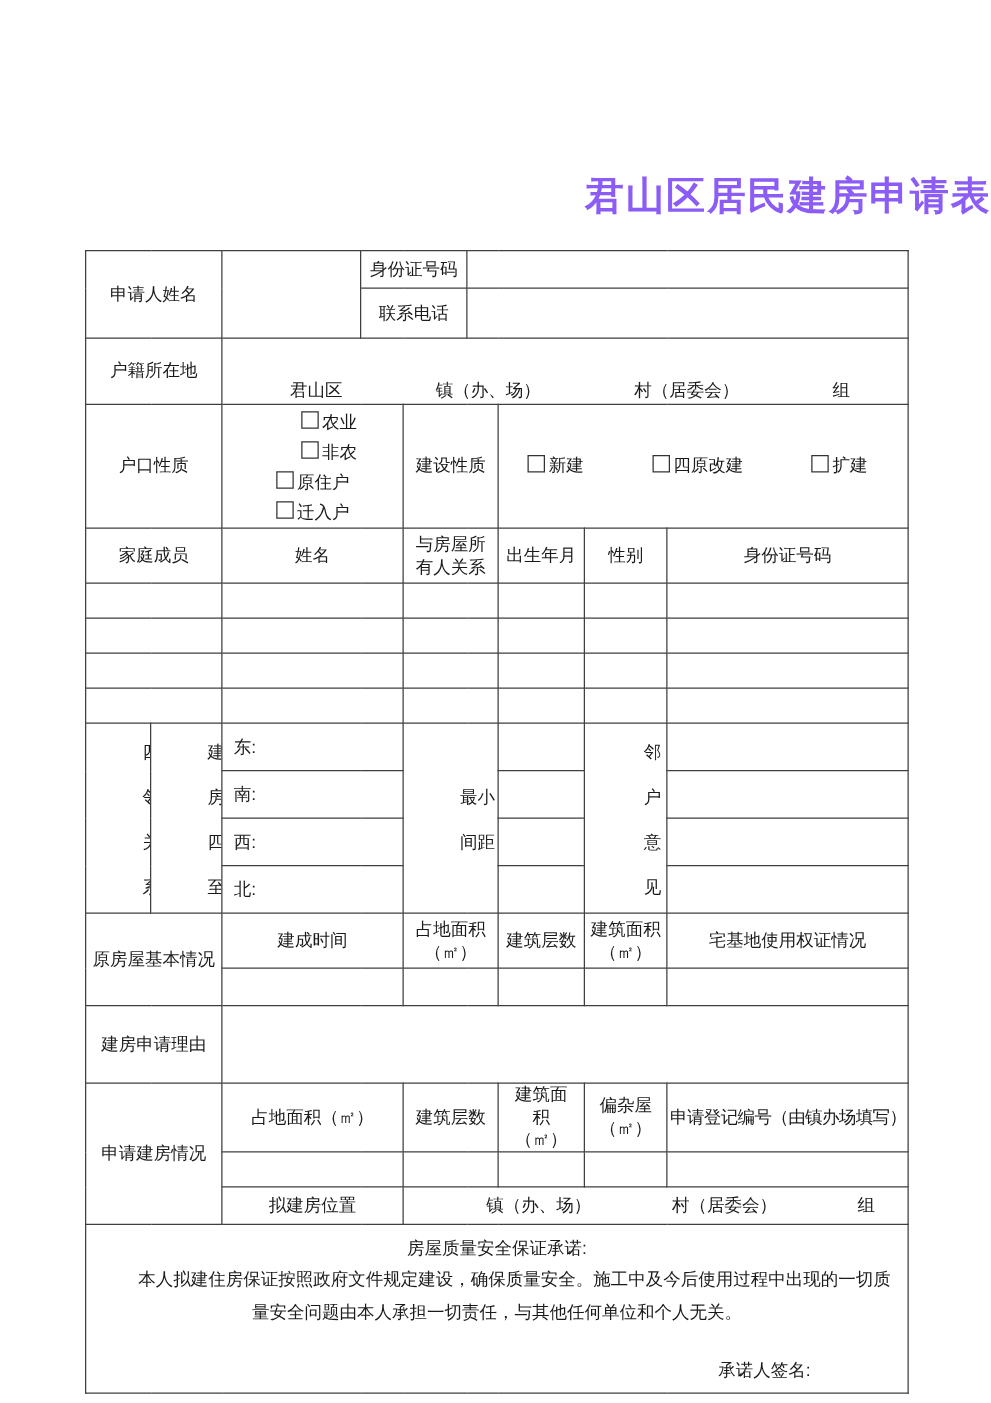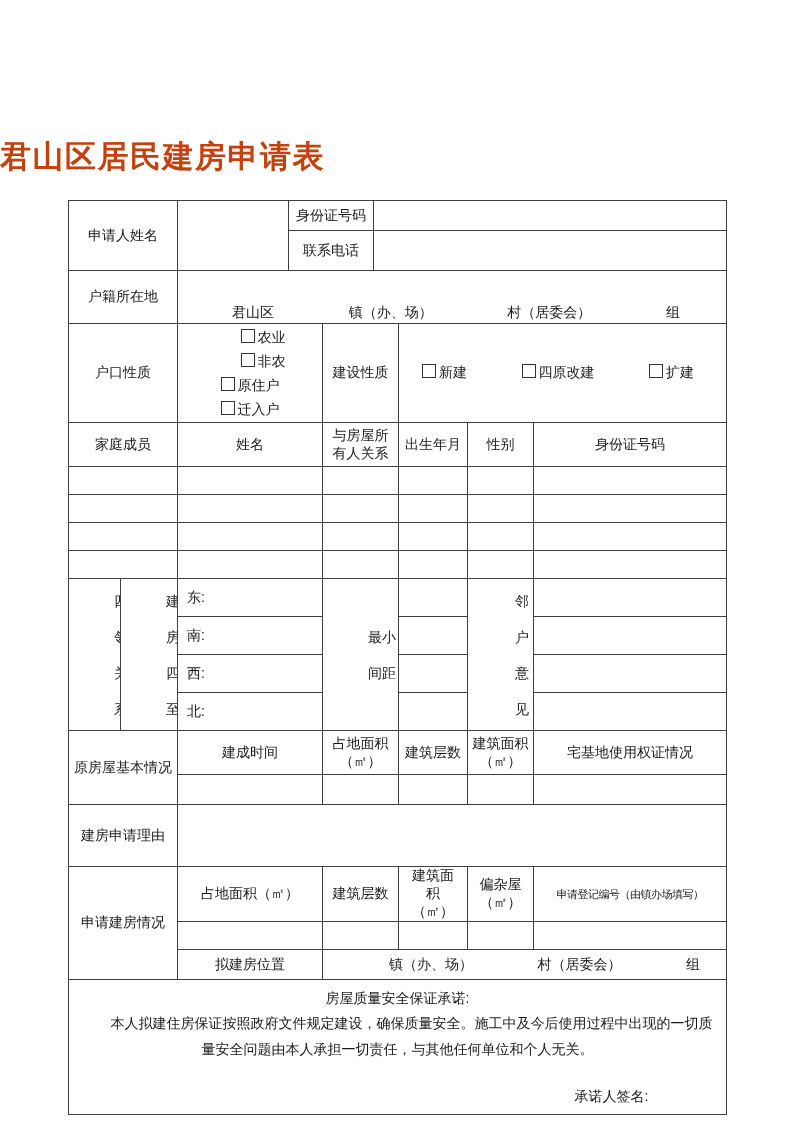--- a/index.html
+++ b/index.html
@@ -1,39 +1,39 @@
 <!DOCTYPE html>
 <html><head>
 <meta charset="utf-8">
 <style>
   html,body{margin:0;padding:0;background:#fff;}
   .page{position:relative;width:793px;height:1122px;background:#fff;overflow:hidden;
         font-family:"Liberation Sans","DejaVu Sans",sans-serif;color:#1a1a1a;}
-  .title{position:absolute;top:136px;left:0;width:100%;text-align:left;
-         font-size:31px;font-weight:bold;letter-spacing:1.5px;color:#c2410c;}
+  .title{position:absolute;top:136px;left:0;width:100%;text-align:right;
+         font-size:31px;font-weight:bold;letter-spacing:1.5px;color:#8b5cf6;}
   table.form{position:absolute;left:68px;top:200px;width:658px;table-layout:fixed;
              border-collapse:collapse;}
   td{border:1.5px solid #3f3f3f;text-align:center;vertical-align:middle;
      font-size:14px;padding:1px 2px;overflow:hidden;}
   tr.r30{height:30px}tr.r31{height:40px}tr.r45{height:45px}tr.r53{height:43px}
   tr.r44{height:44px}tr.r28{height:28px}tr.r38{height:38px}tr.r62{height:62px}
   tr.r43{height:43px}tr.r125{height:125px}
   .pre{white-space:pre-line;line-height:36px;padding-left:45px;}
   .dir{text-align:left;padding-left:9px;}
   .tight{padding:0 8px;}
   .flexrow{display:flex;justify-content:space-between;align-items:center;width:100%;box-sizing:border-box;}
   .reg{padding:0 44px 0 52px;margin-top:32px;}
   .nat{padding:0 30px 0 21px;}
   .loc{padding:0 24px 0 64px;}
   .bx{display:inline-block;width:12px;height:12px;border:1.5px solid #333;
       margin-right:3px;vertical-align:-1px;background:#fff;}
   .ckline{line-height:24px;}
   .ck1{display:inline-block;margin:0 11px;padding-left:26px;}
   .ck2{display:inline-block;margin:0 13px;}
-  .regno{font-size:11px;letter-spacing:-0.5px;white-space:nowrap;}
+  .regno{font-size:14px;letter-spacing:-0.5px;white-space:nowrap;}
   .nowrap{white-space:nowrap;}
   .commit{text-align:center;vertical-align:top;padding:6px 10px;}
   .c-head{line-height:24px;}
   .c-body{line-height:26px;text-indent:2em;}
   .c-sign{margin-top:22px;margin-left:428px;line-height:24px;}
 </style>
 </head>
 <body>
 
 <div class="page">

